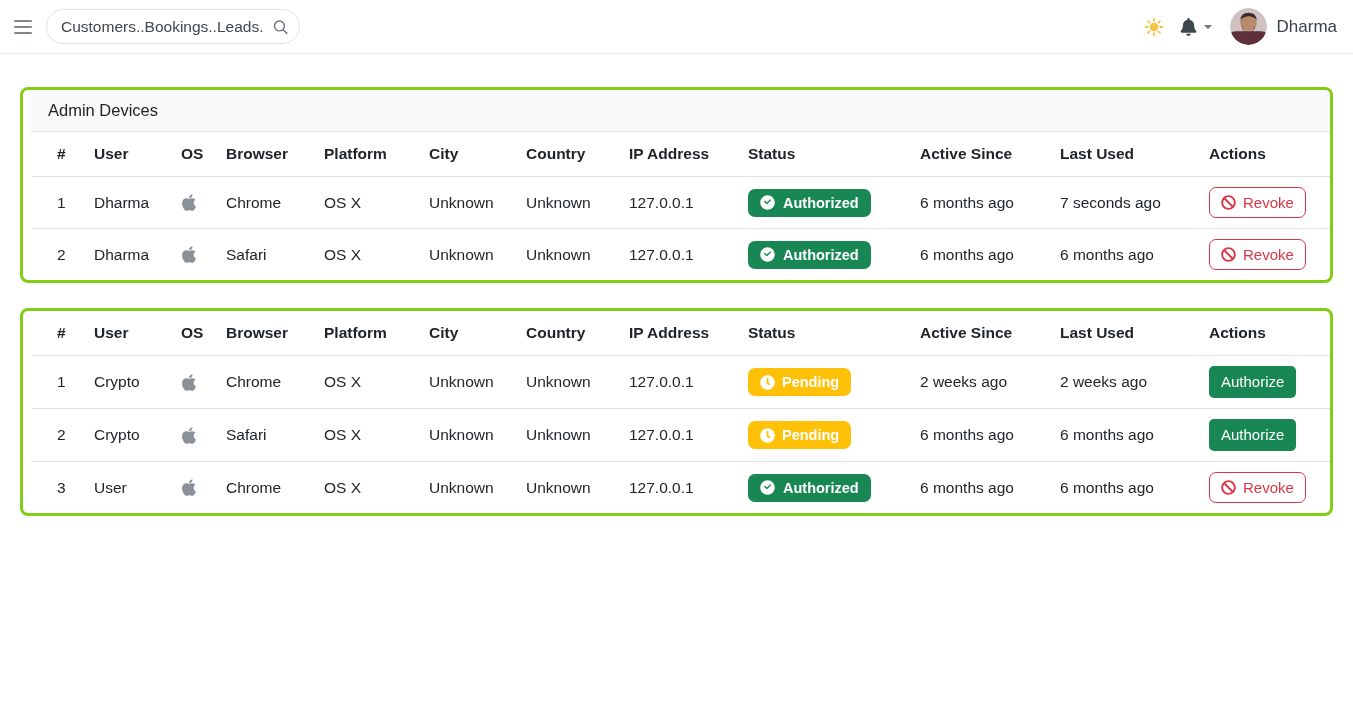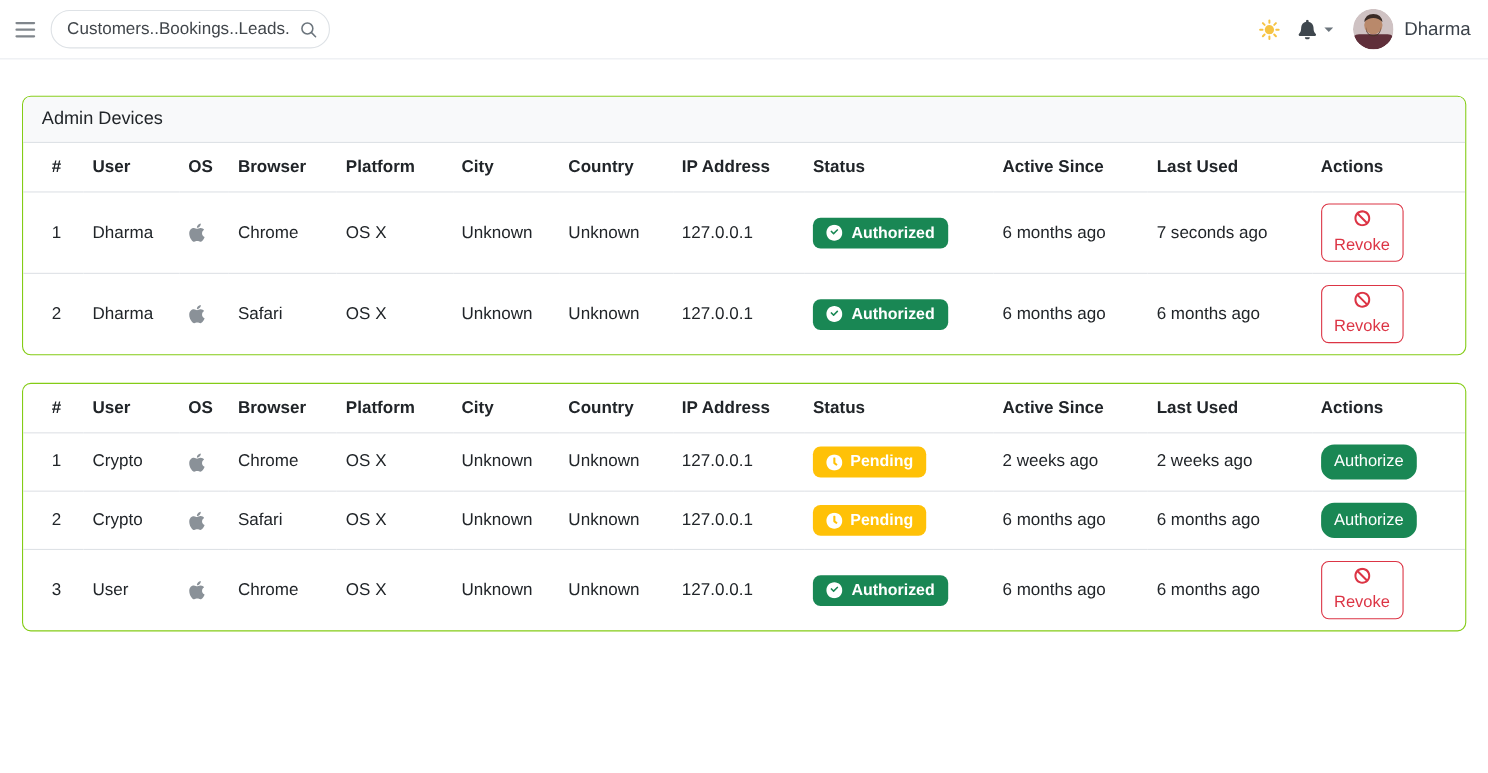--- a/index.html
+++ b/index.html
@@ -32,22 +32,22 @@
   .icon-btn { line-height:0; cursor:pointer; }
   .sun-btn { margin-right:16px; }
   .bell-wrap { display:flex; align-items:center; margin-right:18px; cursor:pointer; }
   .caret-down { width:0; height:0; border-left:4px solid transparent; border-right:4px solid transparent; border-top:4px solid #6c757d; margin-left:7px; }
   .avatar { width:37px; height:37px; border-radius:50%; overflow:hidden; flex:0 0 auto; cursor:pointer; }
   .user-name { font-size:17px; color:#3a4149; margin-left:10px; cursor:pointer; }
 
   
   .main { padding:33px 20px 20px 20px; }
   .card {
-    border:1px solid #84cc16; border-radius:8px;
-    background:#fff; overflow:hidden; margin-bottom:25px;
+    border:3px solid #84cc16; border-radius:8px;
+    background:#fff; overflow:hidden; margin-bottom:25px;padding-left:8px;
   }
   .card-header {
     background:#f8f9fa; border-bottom:1px solid #dee2e6;
     padding:11px 17px; font-size:16.5px; color:#212529;
   }
   table { width:100%; border-collapse:collapse; table-layout:fixed; }
   th, td { text-align:left; padding:13px 8px; vertical-align:middle; font-size:15.5px; white-space:nowrap; overflow:hidden; }
   th { font-weight:700; }
   thead tr { border-bottom:1px solid #dee2e6; }
   tbody tr { border-bottom:1px solid #dee2e6; }
@@ -63,26 +63,26 @@
     color:#fff; font-weight:700; font-size:14.5px; line-height:18px;
   }
   .b-success { background:#198754;gap:8px; }
   .b-warning { background:#ffc107; }
   .badge svg { width:15px; height:15px; flex:0 0 auto; }
 
   .btn-revoke {
     display:inline-flex; align-items:center; gap:7px;
     background:#fff; border:1px solid #dc3545; color:#dc3545;
     border-radius:7px; padding:5px 11px;
-    font-family:inherit; font-size:15px; line-height:19px; cursor:pointer;flex-direction:column;
+    font-family:inherit; font-size:15px; line-height:19px; cursor:pointer;
   }
   .btn-revoke svg { width:15px; height:15px; }
   .btn-authorize {
     background:#198754; color:#fff; border:none;
-    border-radius:12px; padding:7px 12px;
+    border-radius:5px; padding:7px 12px;
     font-family:inherit; font-size:15px; line-height:18px; cursor:pointer;
   }
 </style>
 </head>
 <body>
 
 <header class="navbar">
   <div class="hamburger">
     <span></span>
       <span></span>

